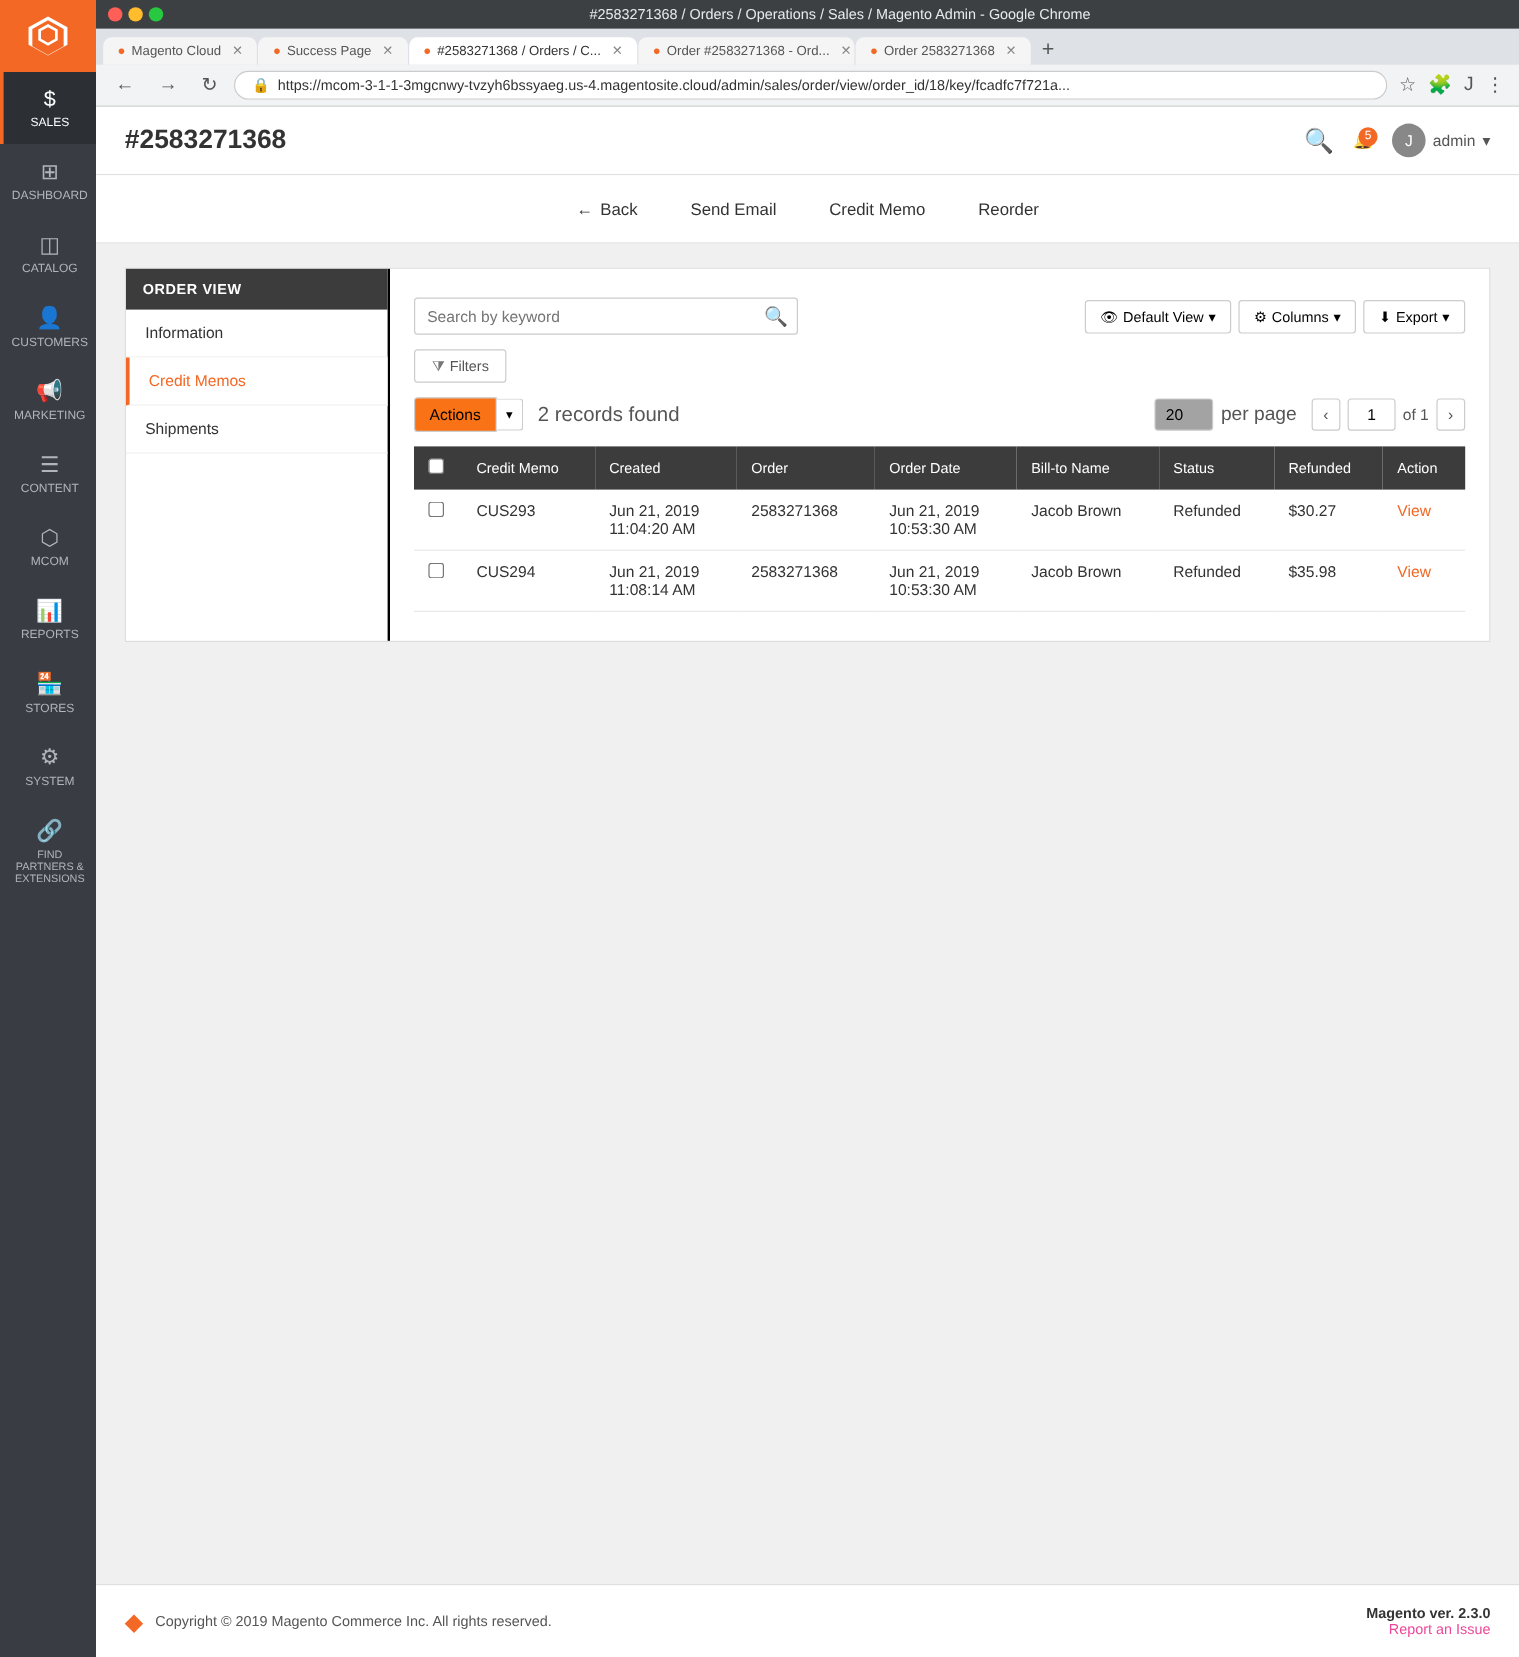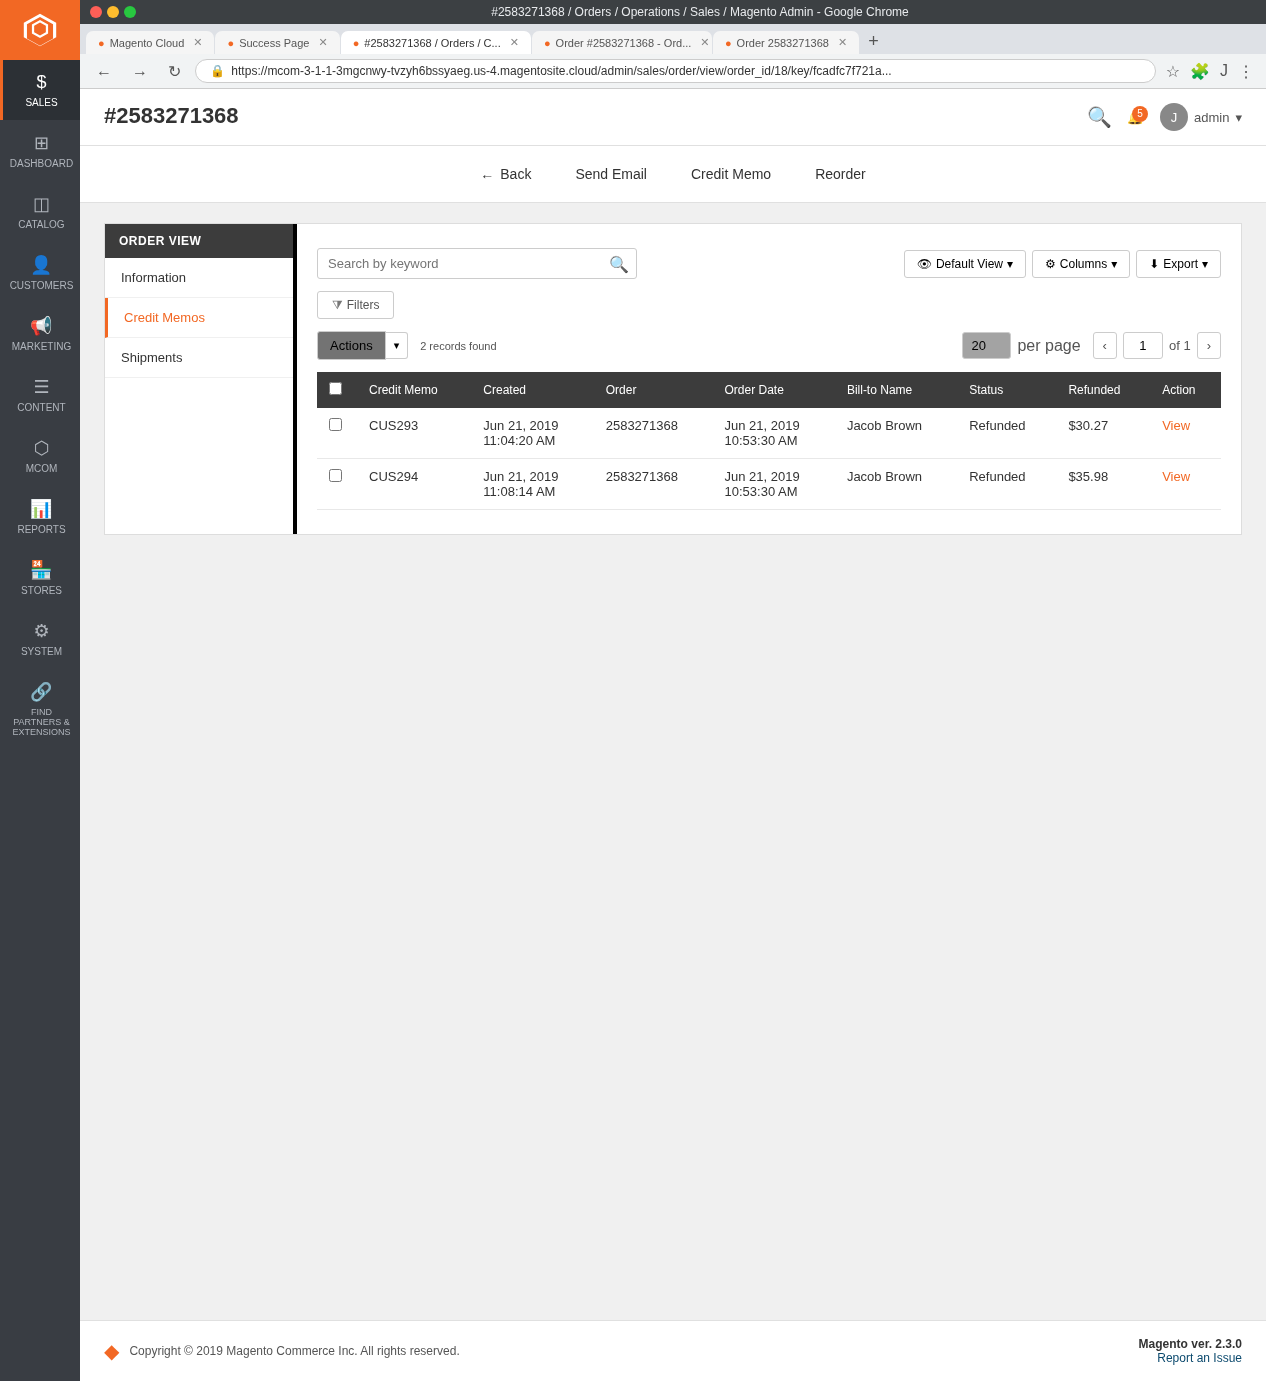--- a/index.html
+++ b/index.html
@@ -37,44 +37,44 @@
     .action-bar { background: #fff; padding: 14px 24px; display: flex; align-items: center; justify-content: center; gap: 24px; border-bottom: 1px solid #e0e0e0; }
     .action-btn { background: none; border: none; cursor: pointer; font-size: 14px; color: #333; display: flex; align-items: center; gap: 6px; padding: 6px 10px; }
 
     
     .content-area { padding: 20px 24px; flex: 1; }
 
     
     .order-card { background: #fff; display: flex; border: 1px solid #ddd; }
 
     
-    .order-nav { width: 192px; flex-shrink: 0; border-right: 4px solid #000000; }
+    .order-nav { width: 220px; flex-shrink: 0; border-right: 2px solid #000000; }
     .order-nav-title { background: #3c3c3c; color: #fff; padding: 10px 14px; font-size: 12px; font-weight: 600; letter-spacing: 0.5px; }
     .order-nav-item { padding: 12px 16px; cursor: pointer; font-size: 13px; color: #333; border-bottom: 1px solid #f0f0f0; }
     .order-nav-item.active { border-left: 3px solid #f26824; color: #f26824; background: #fff; font-weight: 500; }
 
     
     .order-content { flex: 1; padding: 24px 20px; }
 
     
     .search-bar { display: flex; align-items: center; gap: 10px; margin-bottom: 12px; }
     .search-input-wrap { position: relative; flex: 0 0 320px; }
     .search-input { width: 100%; padding: 7px 34px 7px 10px; border: 1px solid #ccc; border-radius: 3px; font-size: 13px; }
     .search-icon { position: absolute; right: 8px; top: 50%; transform: translateY(-50%); color: #555; cursor: pointer; font-size: 16px; }
     .view-select { display: flex; align-items: center; gap: 6px; margin-left: auto; }
     .view-btn { padding: 6px 12px; border: 1px solid #ccc; background: #fff; border-radius: 3px; font-size: 12px; cursor: pointer; display: flex; align-items: center; gap: 4px; }
     .filter-btn { padding: 6px 14px; background: #fff; border: 1px solid #ccc; border-radius: 3px; font-size: 12px; cursor: pointer; display: flex; align-items: center; gap: 4px; color: #555; }
     .filter-btn .filter-icon { color: #777; }
 
     
     .results-bar { display: flex; align-items: center; gap: 12px; margin-bottom: 12px; }
     .actions-dropdown { display: flex; align-items: center; }
-    .actions-btn { padding: 6px 12px; background: #737373; border: 1px solid #ccc; border-radius: 3px 0 0 3px; font-size: 13px; cursor: pointer; }
+    .actions-btn { padding: 6px 12px; background: #f97316; border: 1px solid #ccc; border-radius: 3px 0 0 3px; font-size: 13px; cursor: pointer; }
     .actions-caret { padding: 6px 8px; background: #fff; border: 1px solid #ccc; border-left: none; border-radius: 0 3px 3px 0; cursor: pointer; font-size: 11px; }
-    .records-count { font-size: 11px; color: #555; }
+    .records-count { font-size: 17px; color: #555; }
     .per-page-wrap { display: flex; align-items: center; gap: 6px; margin-left: auto; }
     .per-page-select { padding: 5px 24px 5px 8px; border: 1px solid #ccc; border-radius: 3px; font-size: 13px; background: #a3a3a3; cursor: pointer; appearance: none; }
     .per-page-label { font-size: 16px; color: #555; }
     .pagination { display: flex; align-items: center; gap: 6px; }
     .page-nav-btn { padding: 5px 9px; border: 1px solid #ccc; background: #fff; border-radius: 3px; cursor: pointer; font-size: 13px; color: #555; }
     .page-nav-btn:disabled { color: #bbb; cursor: default; }
     .page-input { width: 40px; padding: 5px 6px; border: 1px solid #ccc; border-radius: 3px; text-align: center; font-size: 13px; }
     .page-of { font-size: 13px; color: #555; }
 
     
@@ -83,21 +83,21 @@
     .data-table th.checkbox-col { width: 40px; }
     .data-table td { padding: 10px 12px; border-bottom: 1px solid #e8e8e8; font-size: 13px; vertical-align: top; }
     .view-link { color: #f26824; text-decoration: none; cursor: pointer; }
 
     
     .footer { background: #fff; padding: 16px 24px; display: flex; align-items: center; justify-content: space-between; border-top: 1px solid #e0e0e0; margin-top: auto; }
     .footer-left { display: flex; align-items: center; gap: 10px; font-size: 12px; color: #555; }
     .footer-logo { color: #f26824; font-size: 20px; }
     .footer-right { font-size: 12px; color: #555; text-align: right; }
     .footer-right .magento-link { font-weight: 600; color: #333; }
-    .footer-right .report-link { color: #0c4a6e; cursor: pointer; text-decoration: none; }
+    .footer-right .report-link { color: #ec4899; cursor: pointer; text-decoration: none; }
 
     
     .page-wrapper { background: #f0f0f0; flex: 1; display: flex; flex-direction: column; }
   </style>
 </head>
 <body>
 
 <div class="app">
 
   <div class="sidebar">

